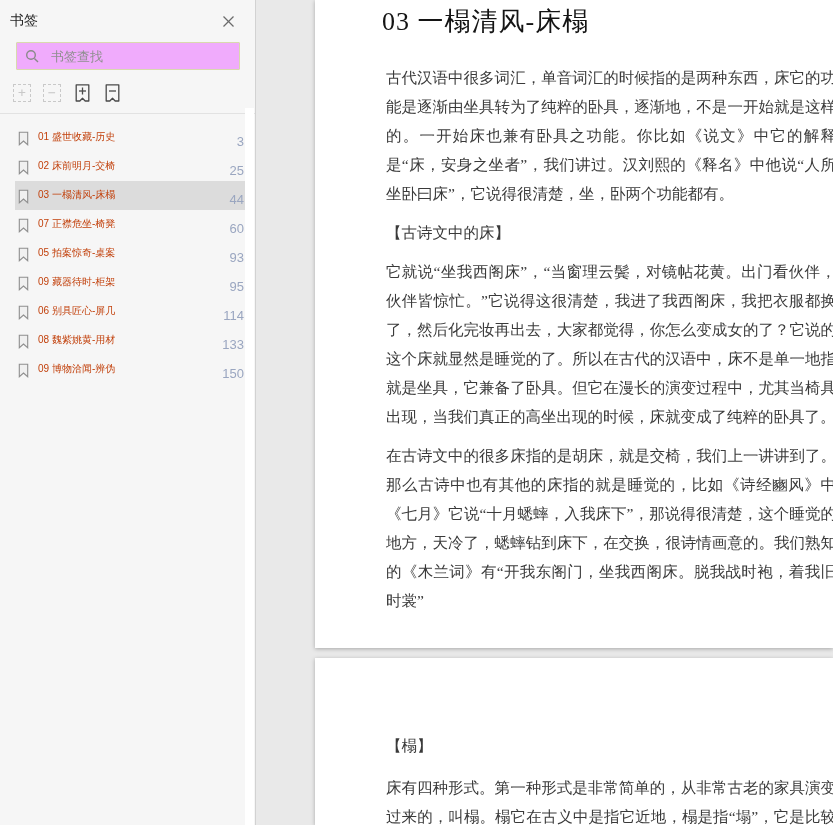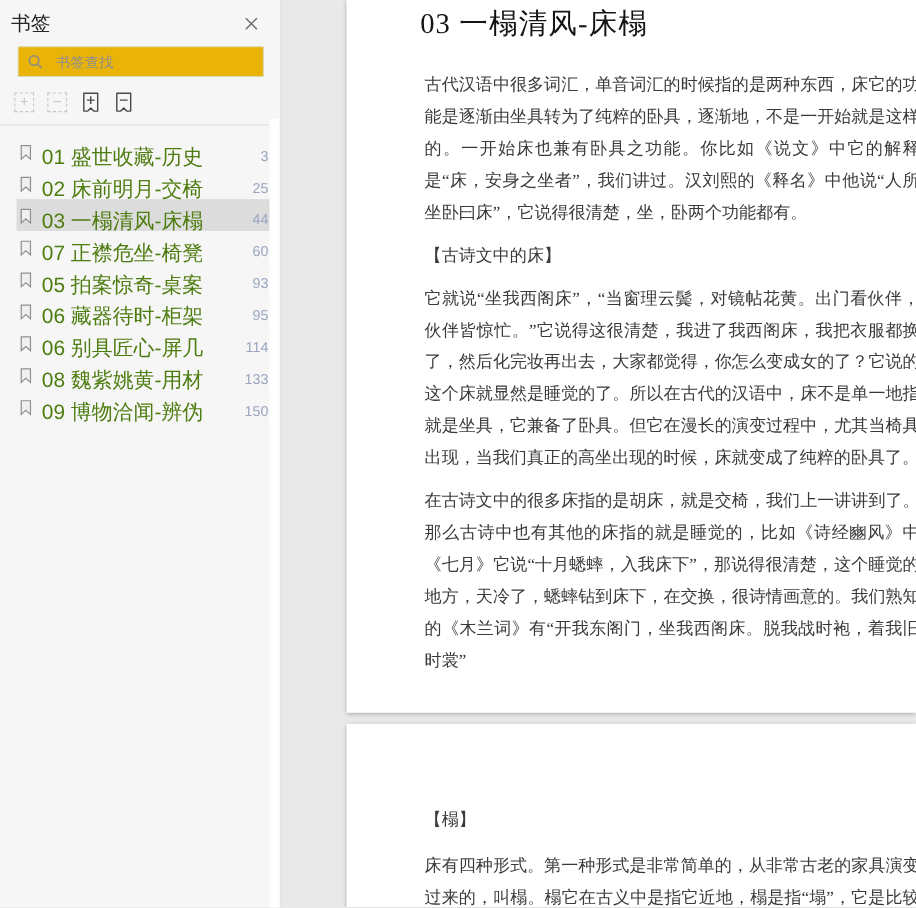--- a/index.html
+++ b/index.html
@@ -9,25 +9,25 @@
     font-family:"Liberation Sans","DejaVu Sans",sans-serif;
   }
   .app{position:relative;width:833px;height:825px}
 
   
   .sidebar{
     position:absolute;left:0;top:0;width:256px;height:100%;
     background:#f6f6f6;border-right:1px solid #d2d2d2;box-sizing:border-box;
   }
   .sb-header{display:flex;align-items:center;padding:9px 18px 0 10px;height:24px}
-  .sb-title{font-size:18px;color:#262626}
+  .sb-title{font-size:14px;color:#262626}
   .close-btn{margin-left:auto;background:none;border:0;padding:2px;cursor:pointer;line-height:0}
   .search{
     margin:9px 15px 0 16px;height:28px;box-sizing:border-box;
-    background:#eab308;border:1px solid #d9d9ae;
+    background:#f0abfc;border:1px solid #d9d9ae;
     display:flex;align-items:center;padding:0 8px;border-radius:1px;
   }
   .search .mag{line-height:0;flex:0 0 auto}
   .search input{
     border:0;background:transparent;outline:none;
     font-size:13px;color:#333;margin-left:9px;width:100%;
     font-family:"Liberation Sans","DejaVu Sans",sans-serif;
   }
   .search input::placeholder{color:#8f8f8f}
   .toolbar{
@@ -37,21 +37,21 @@
   .tb-btn{background:none;border:0;padding:0;margin:0;line-height:0;cursor:pointer;
     width:20px;height:20px;display:flex;align-items:center;justify-content:center}
   .sq{width:18px;height:18px;box-sizing:border-box;border:1px dashed #c9c9c9;
     color:#c9c9c9;font-size:13px;line-height:16px;text-align:center;
     font-family:"DejaVu Sans Mono",monospace}
   .bm-list{padding-top:9px}
   .bm-row{display:flex;height:29px;margin:0 9px 0 15px;padding-left:3px;
     box-sizing:border-box;cursor:pointer;align-items:flex-start}
   .bm-row.selected{background:#dcdcdc}
   .bm-ico{margin-top:8px;line-height:0;flex:0 0 auto}
-  .bm-label{font-size:19px;color:#4d7c0f;margin:7px 0 0 9px;white-space:nowrap;
+  .bm-label{font-size:10px;color:#c2410c;margin:7px 0 0 9px;white-space:nowrap;
     overflow:hidden;text-overflow:ellipsis}
   .bm-page{margin-left:auto;margin-top:11px;font-size:13px;color:#9aa6c0;padding-right:2px}
   .scroll-track{position:absolute;top:108px;right:1px;bottom:0;width:9px;background:#ffffff}
 
   
   .content{position:absolute;left:256px;top:0;right:0;bottom:0;background:#e9e9e9;overflow:hidden}
   .page{
     position:absolute;left:59px;width:518px;background:#ffffff;
     box-shadow:0 1px 4px rgba(0,0,0,.28);box-sizing:border-box;overflow:hidden;
   }
@@ -152,21 +152,21 @@
           <span class="bm-ico"><svg width="11" height="15" viewBox="0 0 11 15">
               <path d="M1.3 1.3 h8.4 v12.4 l-4.2 -3.7 -4.2 3.7 z" fill="#f0f0f0" stroke="#8f8f8f" stroke-width="1.1"></path>
             </svg></span>
           <span class="bm-label">05 拍案惊奇-桌案</span>
           <span class="bm-page">93</span>
         </div>
         <div class="bm-row">
           <span class="bm-ico"><svg width="11" height="15" viewBox="0 0 11 15">
               <path d="M1.3 1.3 h8.4 v12.4 l-4.2 -3.7 -4.2 3.7 z" fill="#f0f0f0" stroke="#8f8f8f" stroke-width="1.1"></path>
             </svg></span>
-          <span class="bm-label">06 藏器待时-柜架</span>
+          <span class="bm-label">09 藏器待时-柜架</span>
           <span class="bm-page">95</span>
         </div>
         <div class="bm-row">
           <span class="bm-ico"><svg width="11" height="15" viewBox="0 0 11 15">
               <path d="M1.3 1.3 h8.4 v12.4 l-4.2 -3.7 -4.2 3.7 z" fill="#f0f0f0" stroke="#8f8f8f" stroke-width="1.1"></path>
             </svg></span>
           <span class="bm-label">06 别具匠心-屏几</span>
           <span class="bm-page">114</span>
         </div>
         <div class="bm-row">

